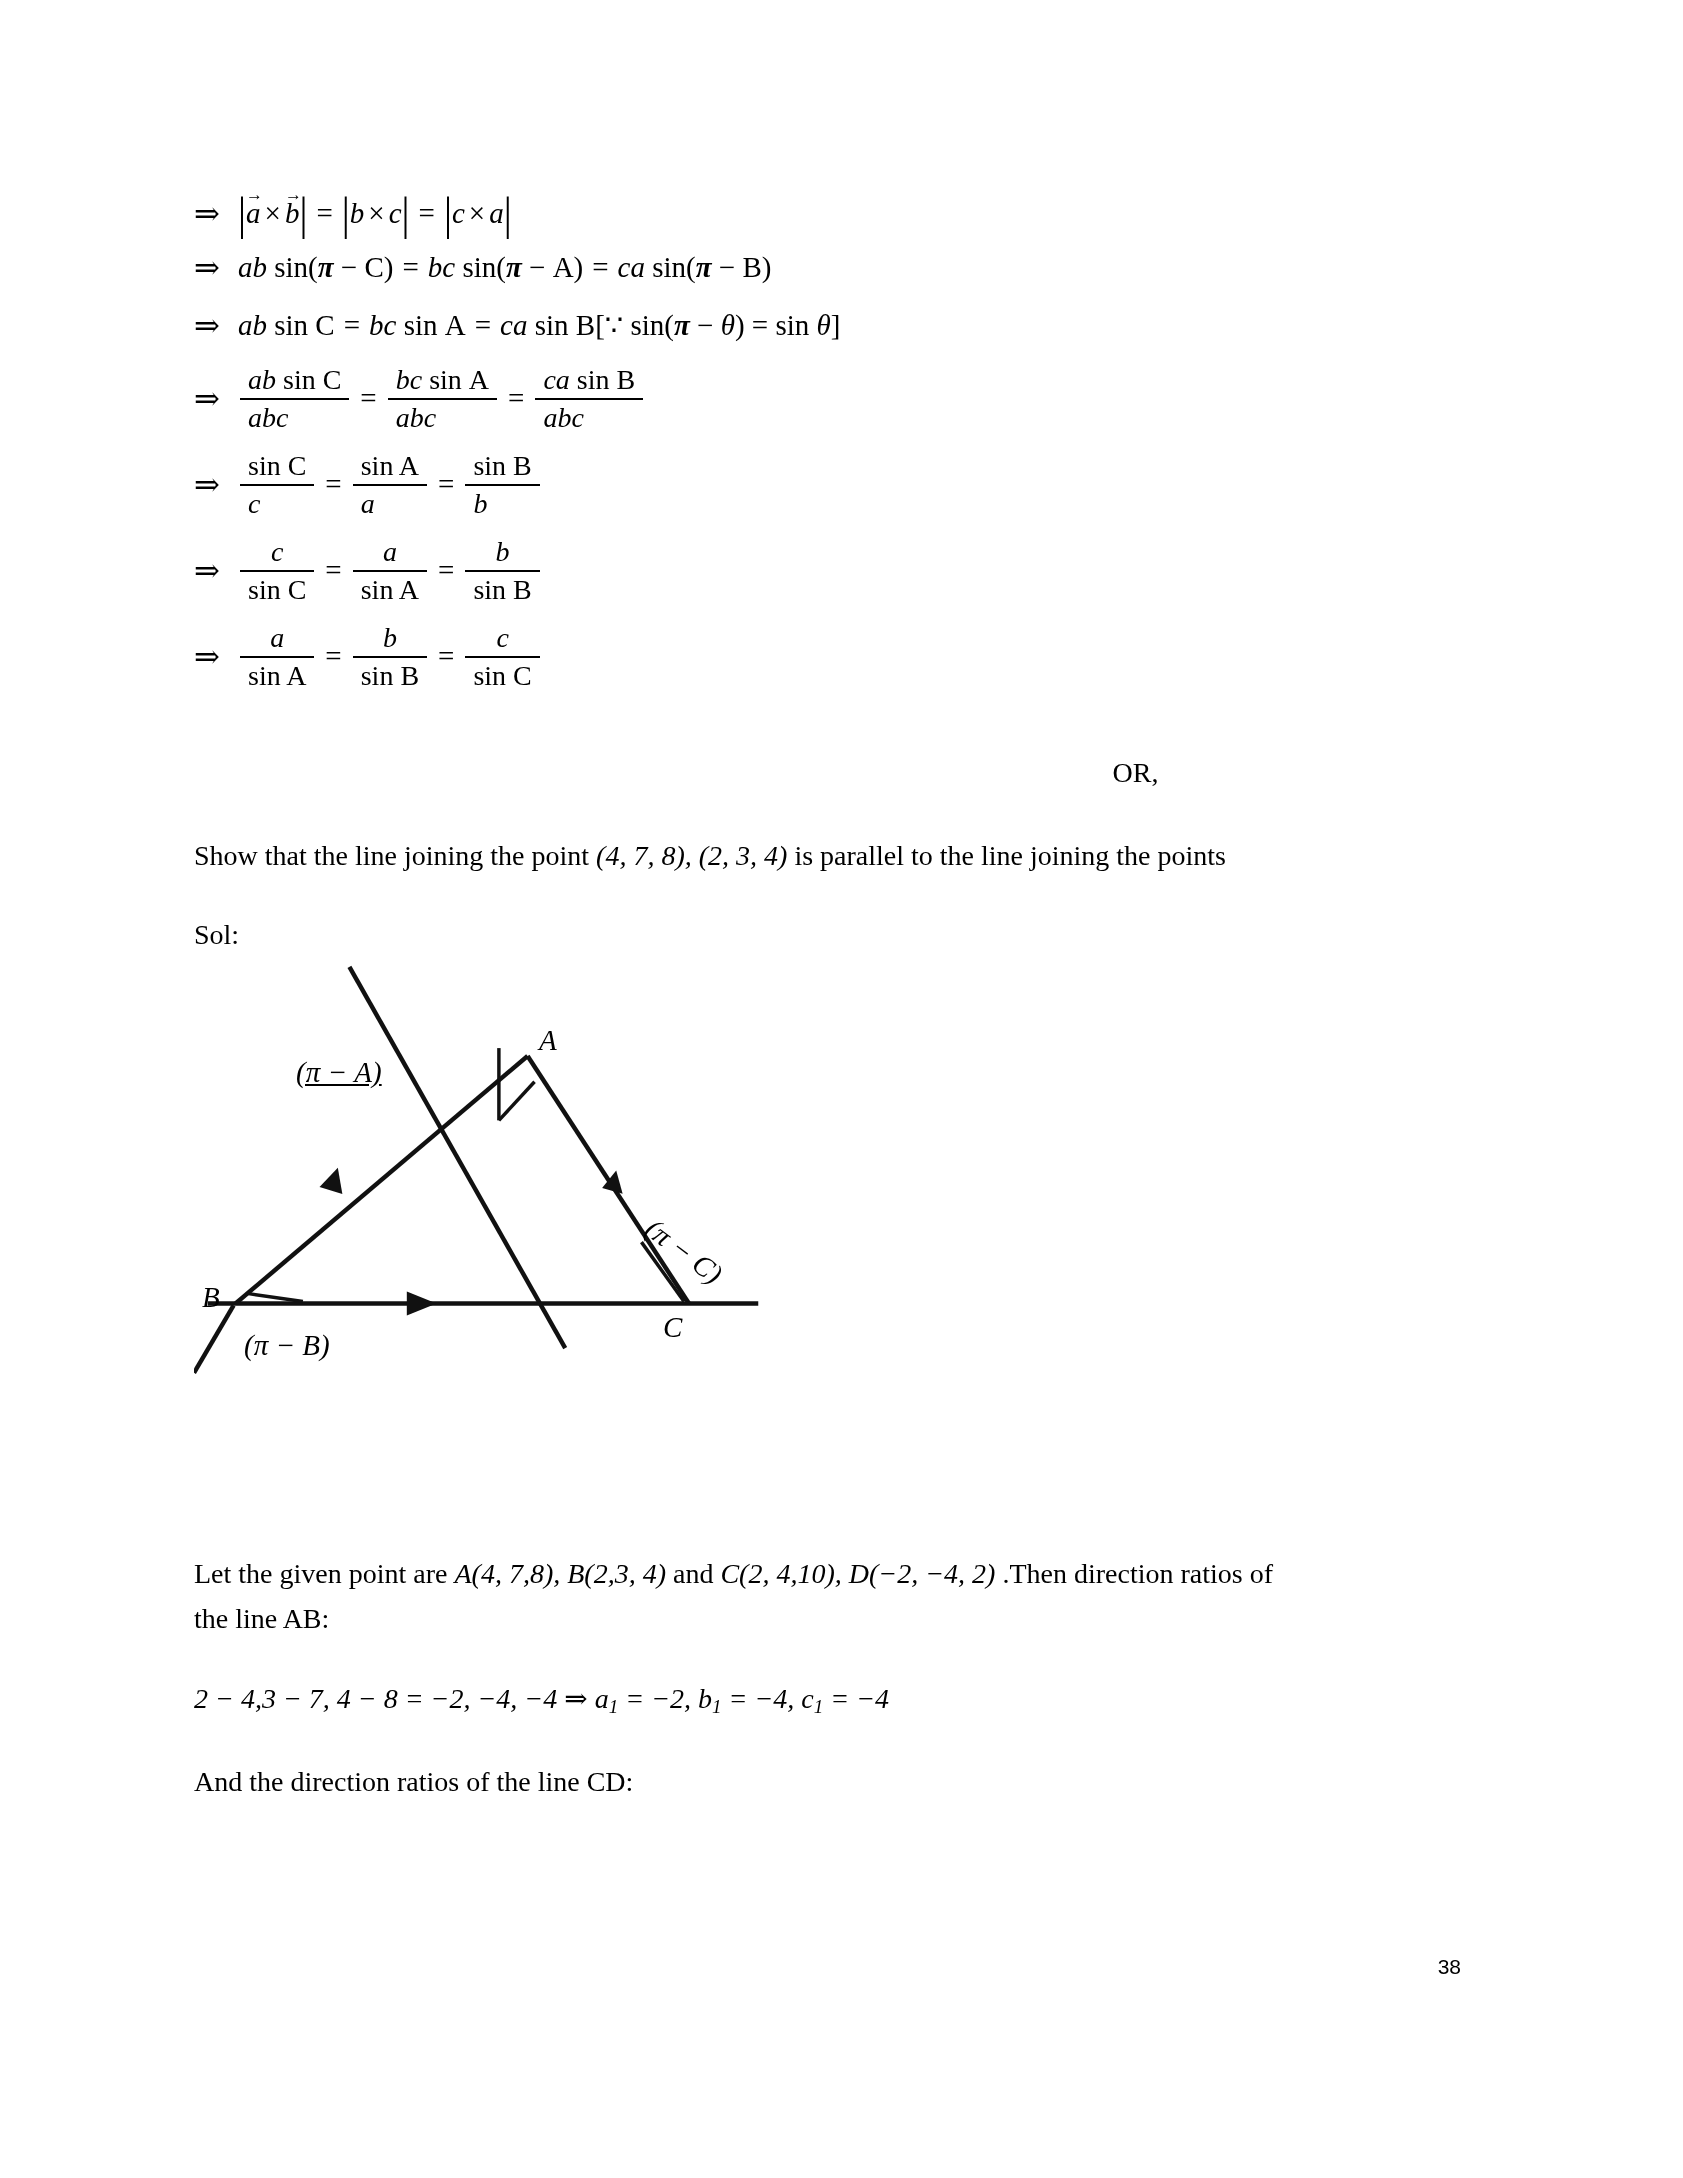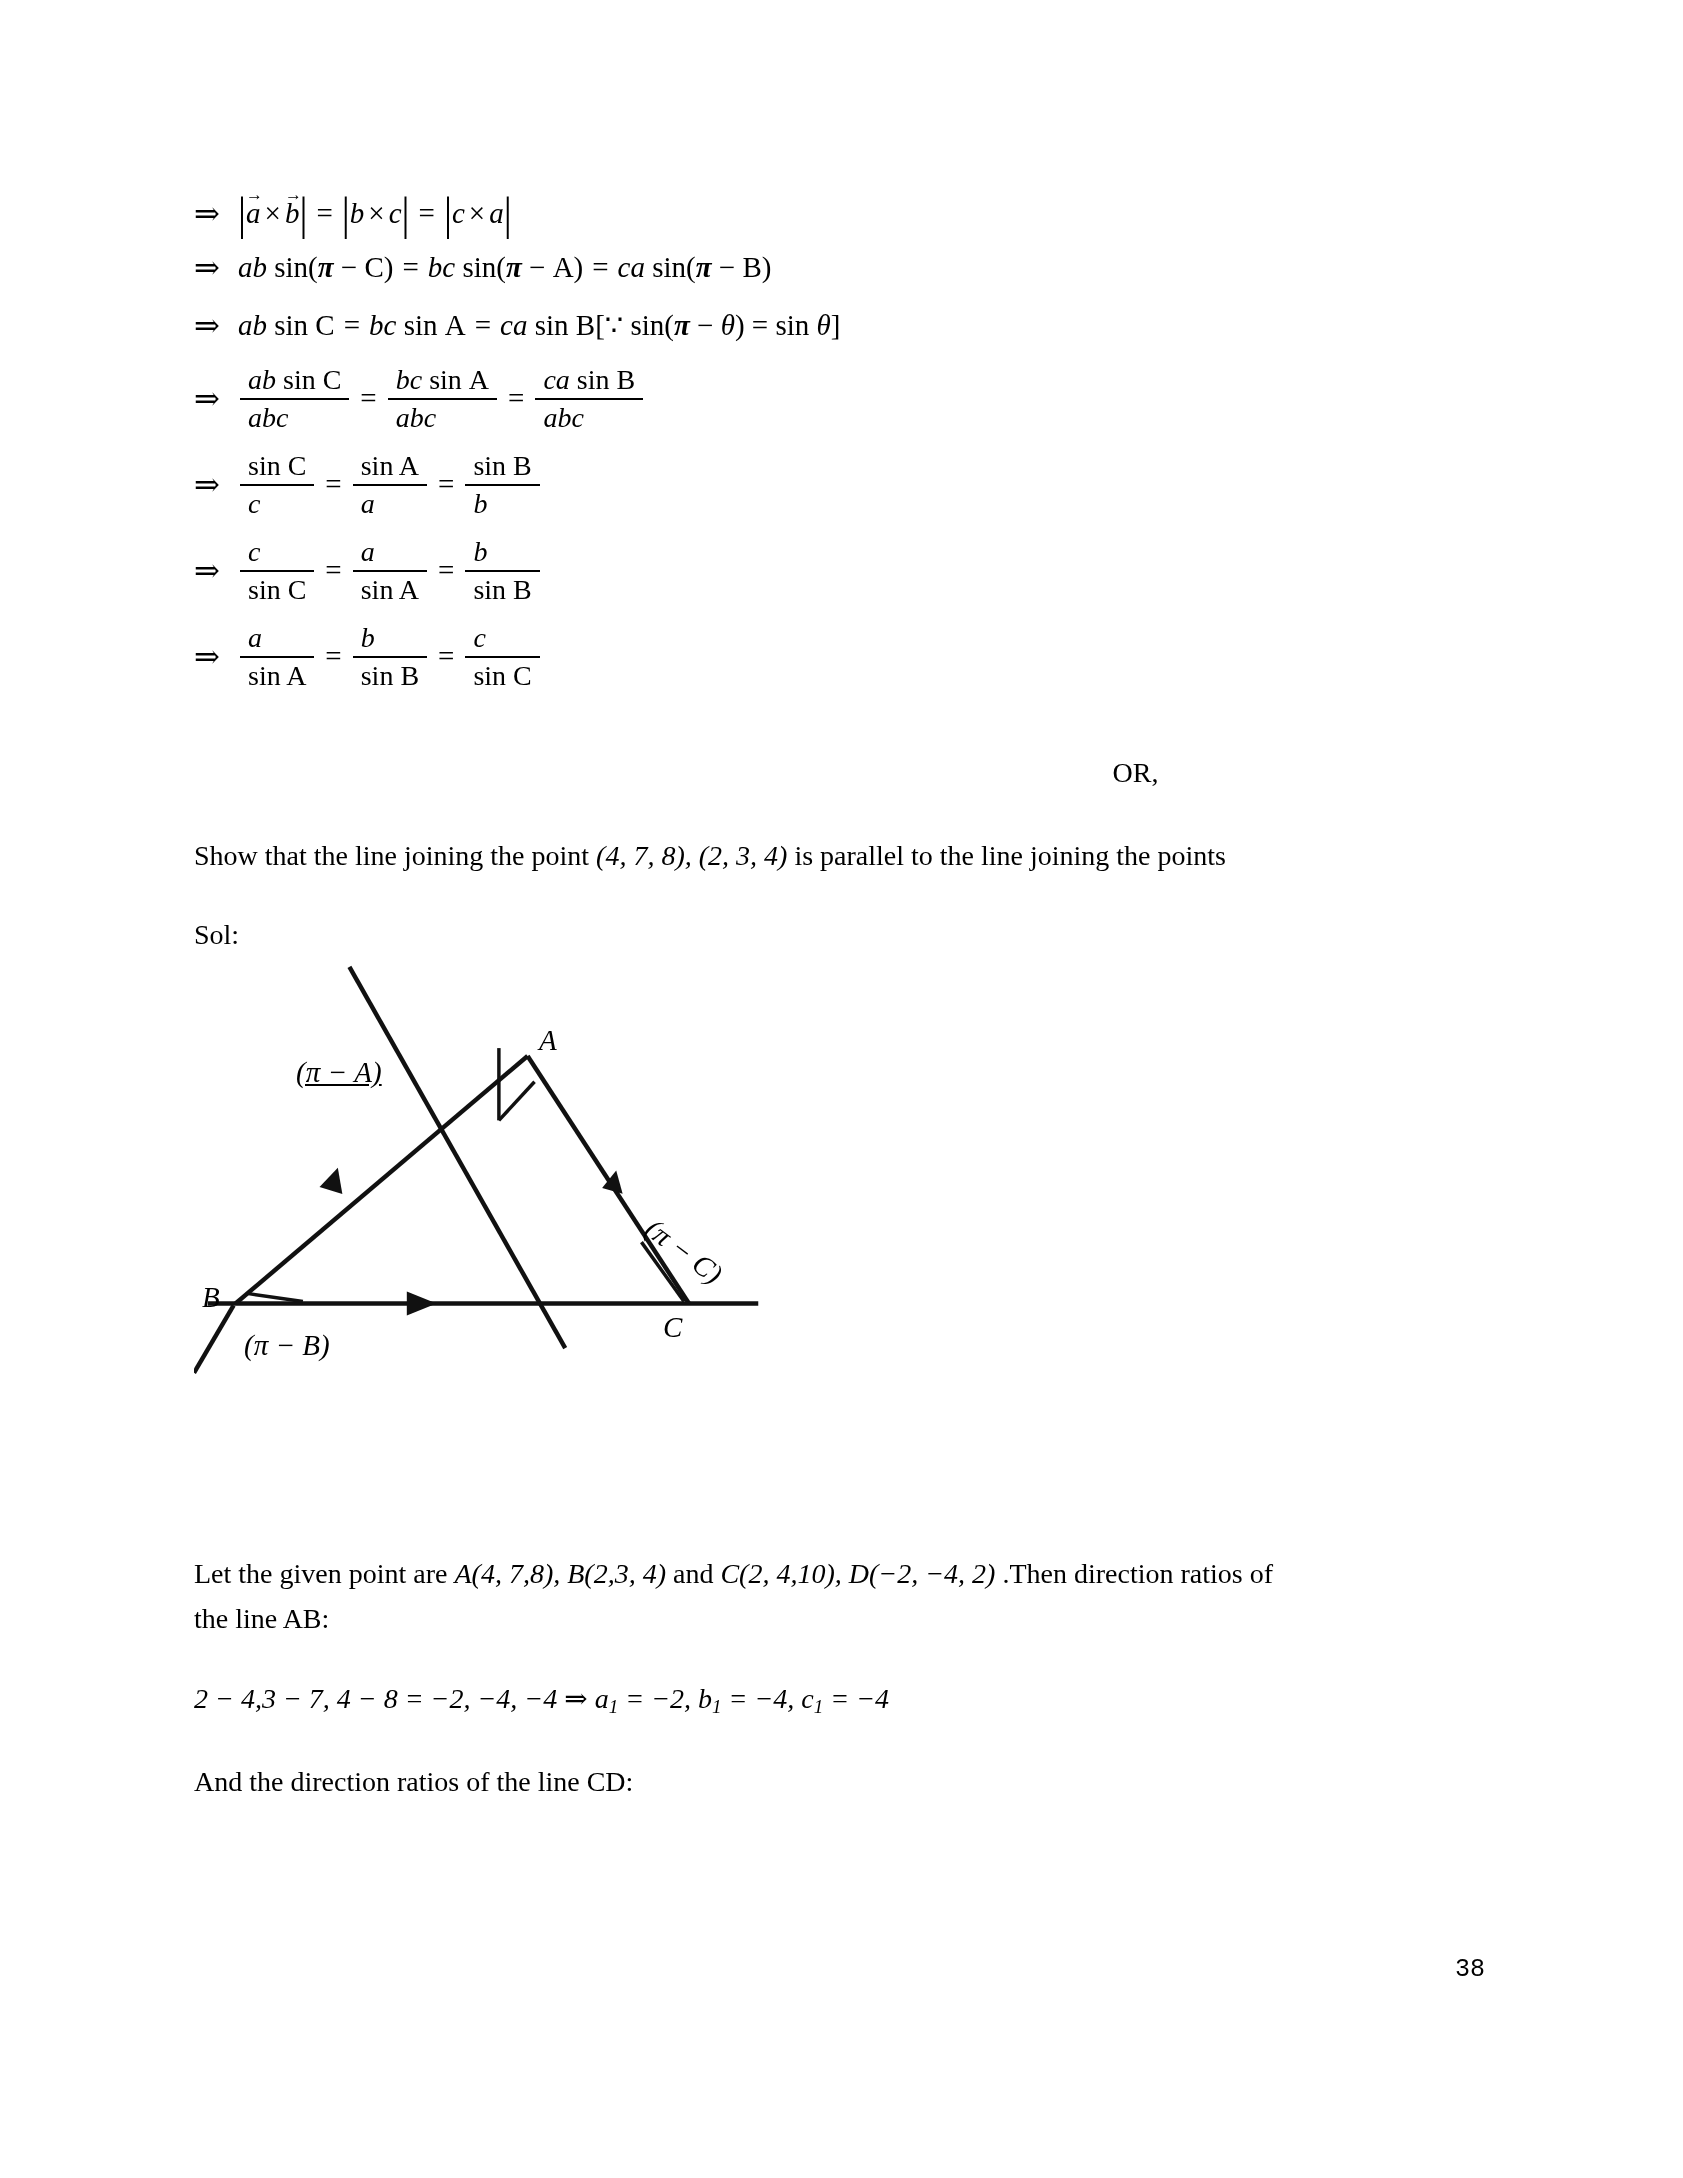--- a/index.html
+++ b/index.html
@@ -84,21 +84,21 @@
   .frac .num {
     padding: 0 8px 2px 8px;
   }
   .frac .den {
     padding: 2px 8px 0 8px;
     border-top: 2px solid #000;
     width: 100%;
     box-sizing: border-box;
     text-align: left;
   }
-  .frac .num { width: 100%; box-sizing: border-box; }
+  .frac .num { text-align: center; width: 100%; box-sizing: border-box; }
 
   .eqrow {
     display: flex;
     align-items: center;
   }
 
   
   .para {
     font-size: 28px;
     line-height: 1.62;
@@ -118,24 +118,24 @@
     font-size: 29px;
     font-style: italic;
     white-space: nowrap;
   }
   .figlabel.rot {
     transform: rotate(37deg);
     transform-origin: left top;
   }
   .pageno {
     position: absolute;
-    right: 198px;
+    right: 222px;
     top: 1955px;
-    font-size: 25px;
-    font-family: Liberation Mono, monospace;
+    font-size: 21px;
+    font-family: Liberation Sans, sans-serif;
   }
   .sub {
     font-size: 0.68em;
     vertical-align: -0.28em;
     font-style: italic;
   }
 </style>
 </head>
 <body>
 

